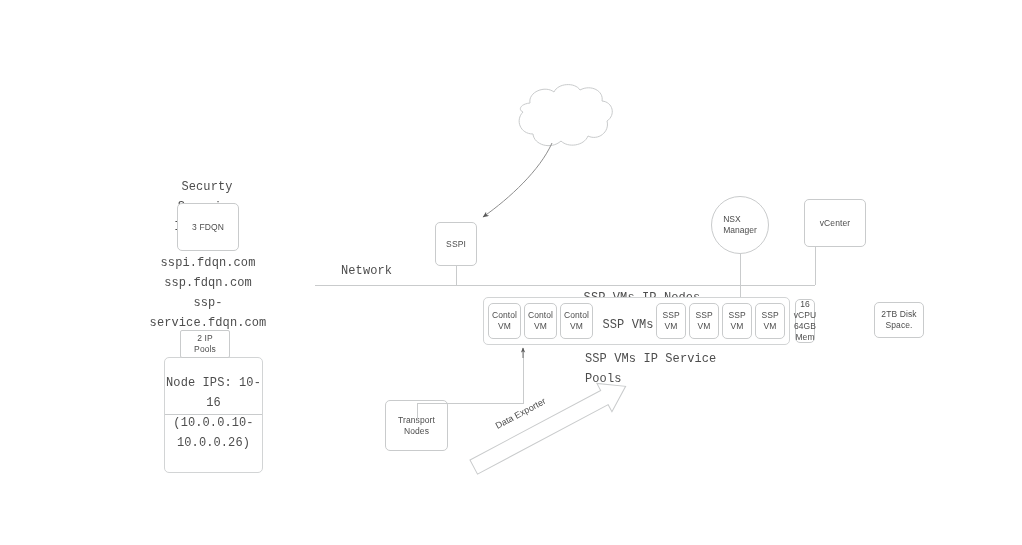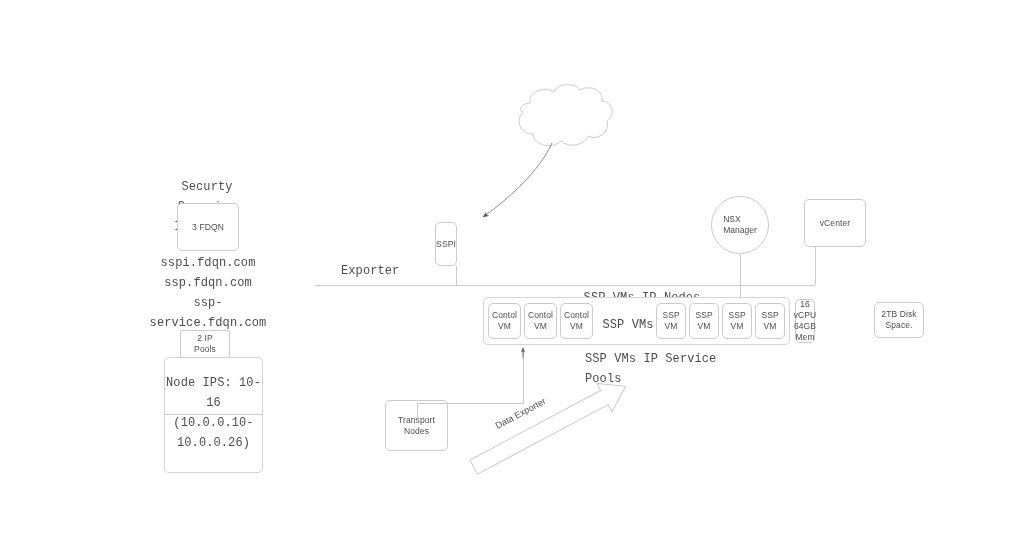--- a/index.html
+++ b/index.html
@@ -123,31 +123,31 @@
   <div class="hline" style="left:165px; top:414px; width:97px;"></div>
 
   <div class="box sharp" style="left:180px; top:330px; width:50px; height:28px; z-index:3;">2 IP Pools</div>
 
   <div class="label" style="left:165px; top:373px; width:97px;">Node IPS: 10-16
 (10.0.0.10-10.0.0.26)</div>
 
 
   <div class="hline" style="left:315px; top:285px; width:500px;"></div>
 
-  <div class="label left" style="left:341px; top:261px; width:60px;">Exporter</div>
+  <div class="label left" style="left:341px; top:261px; width:60px;">Network</div>
 
   <div class="vline" style="left:456px; top:266px; height:19px;"></div>
 
   <div class="vline" style="left:740px; top:254px; height:31px;"></div>
 
   <div class="vline" style="left:815px; top:247px; height:38px;"></div>
 
   <div class="vline" style="left:740px; top:285px; height:14px;"></div>
 
-  <div class="box" style="left:435px; top:222px; width:22px; height:44px;">SSPI</div>
+  <div class="box" style="left:435px; top:222px; width:42px; height:44px;">SSPI</div>
 
   <div class="circle-node" style="left:711px; top:196px; width:58px; height:58px;">NSX
 Manager</div>
 
   <div class="box" style="left:784px; top:199px; width:62px; height:48px;margin-left:20px;">vCenter</div>
 
   <div class="label" style="left:577px; top:288px; width:130px;">SSP VMs IP Nodes</div>
 
 
   <div class="container-box" style="left:483px; top:297px; width:307px; height:48px;"></div>

